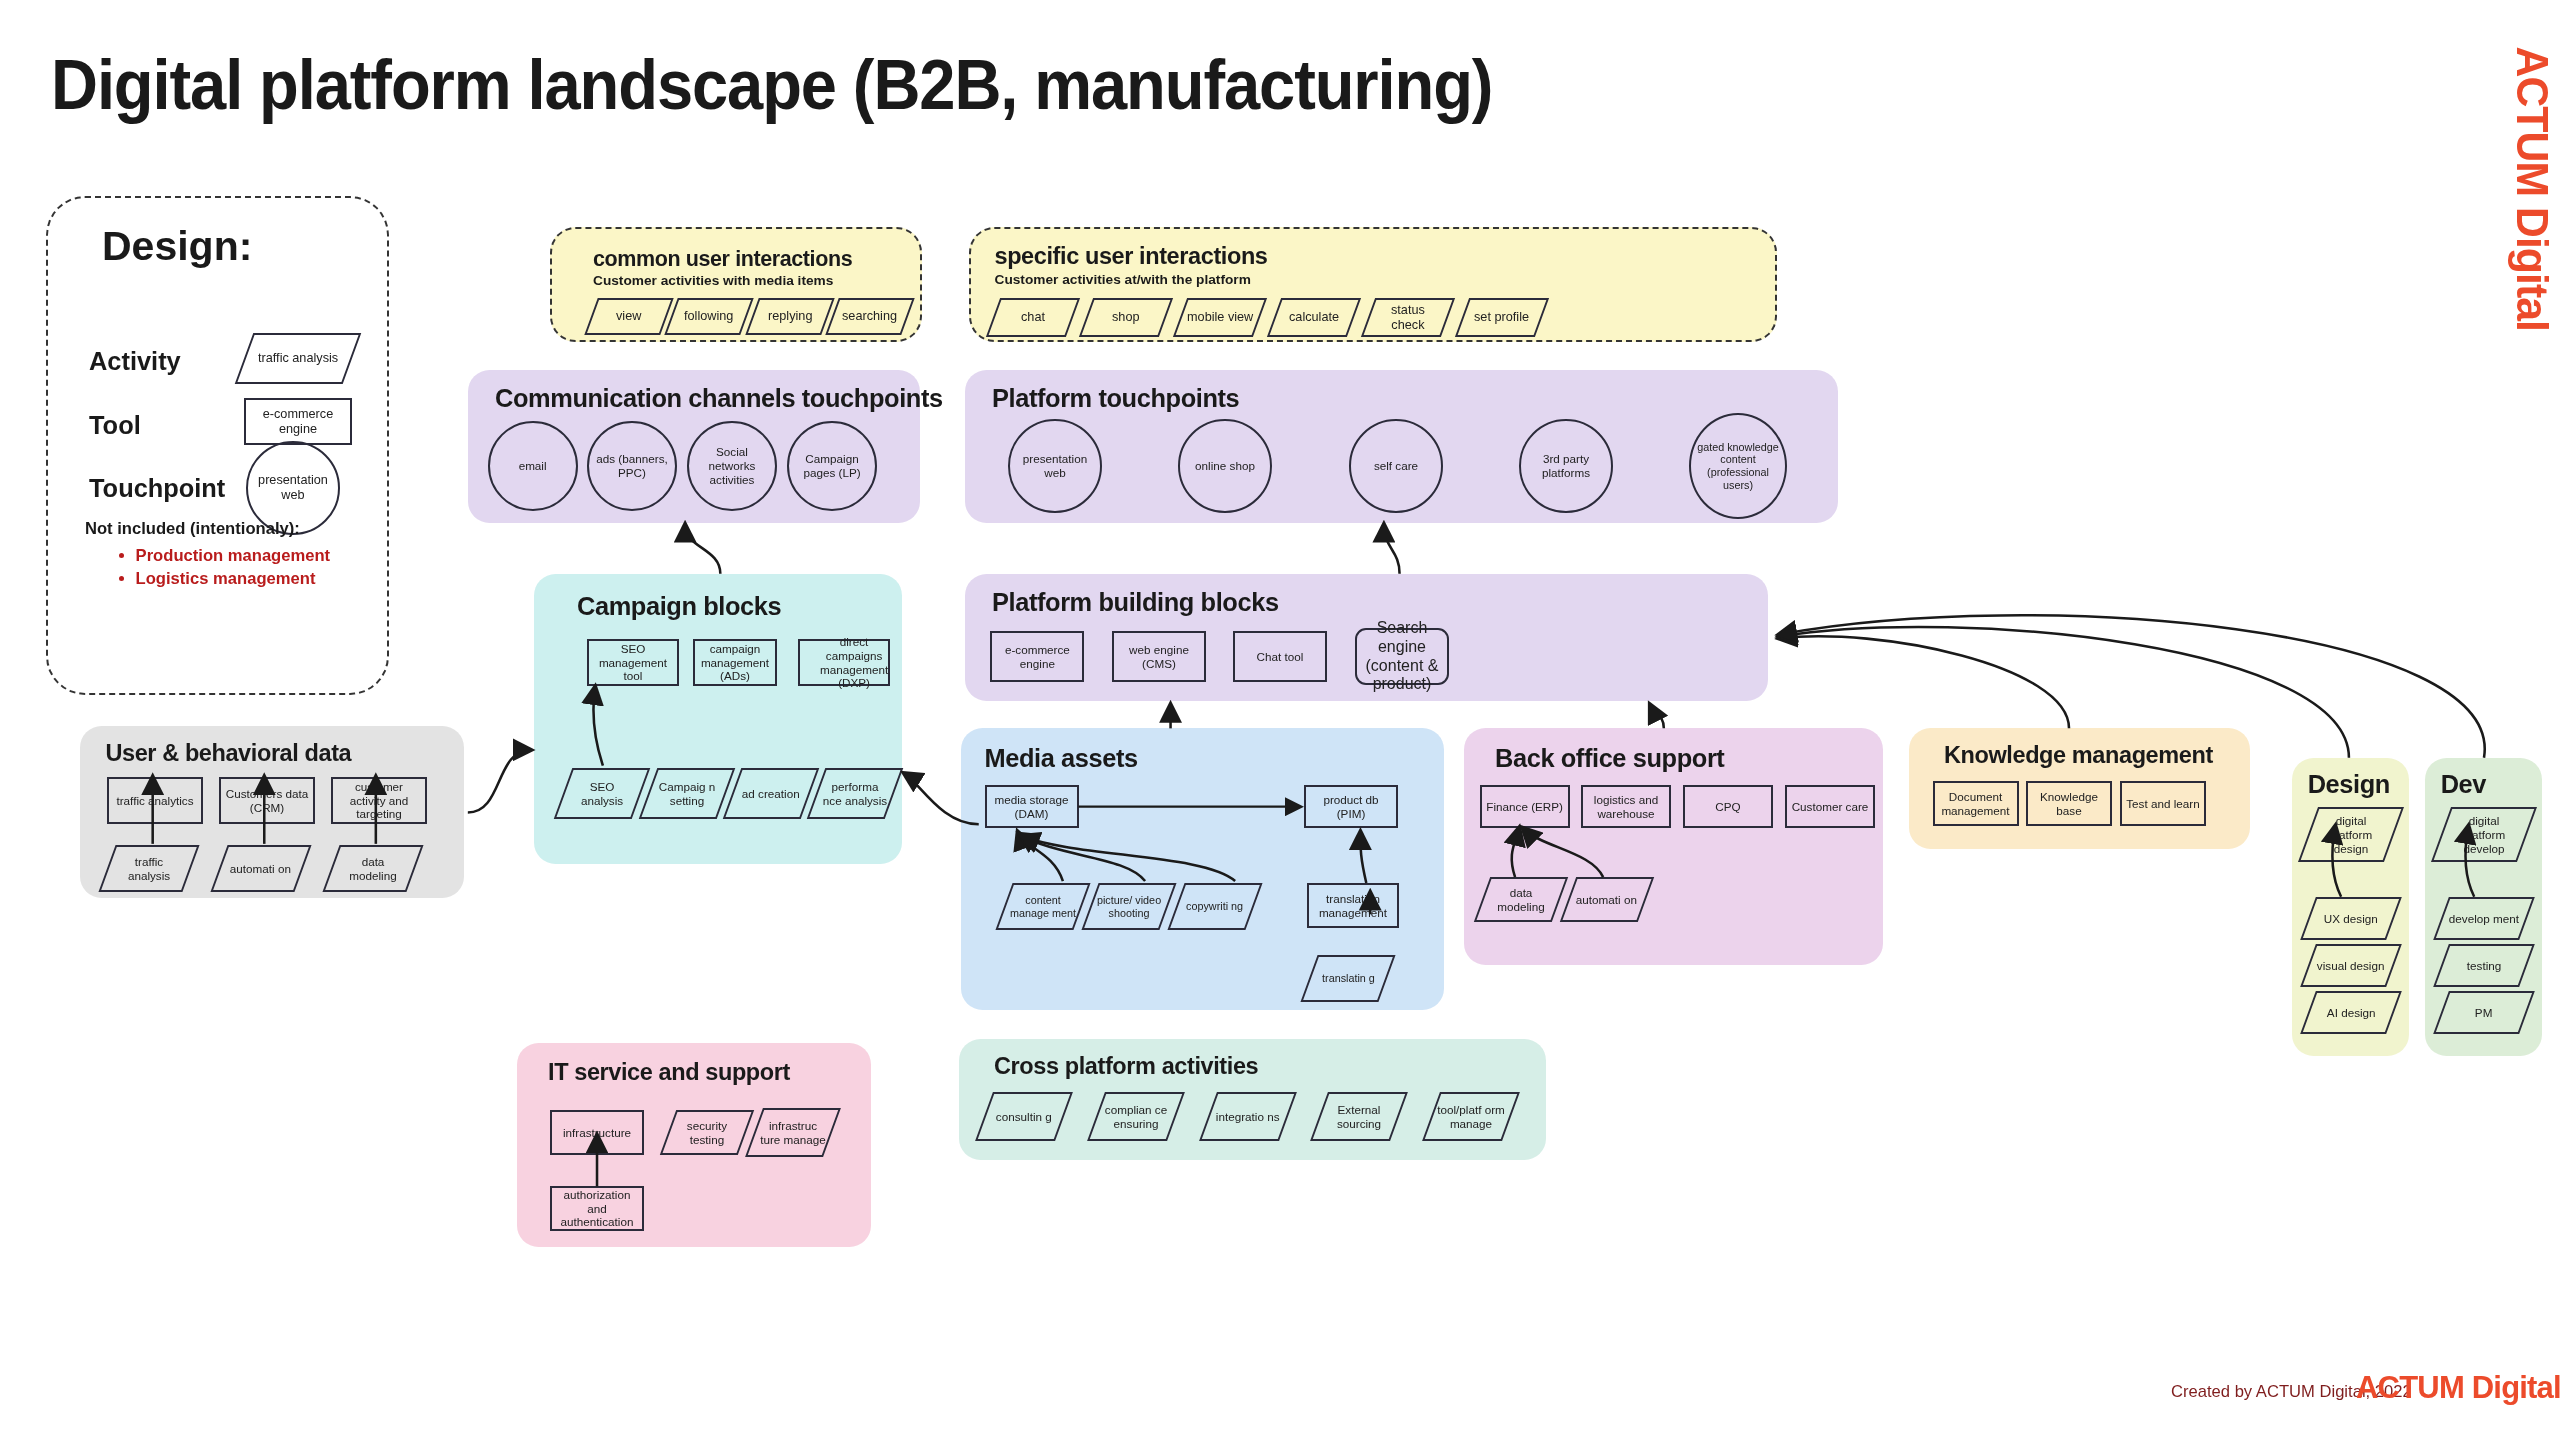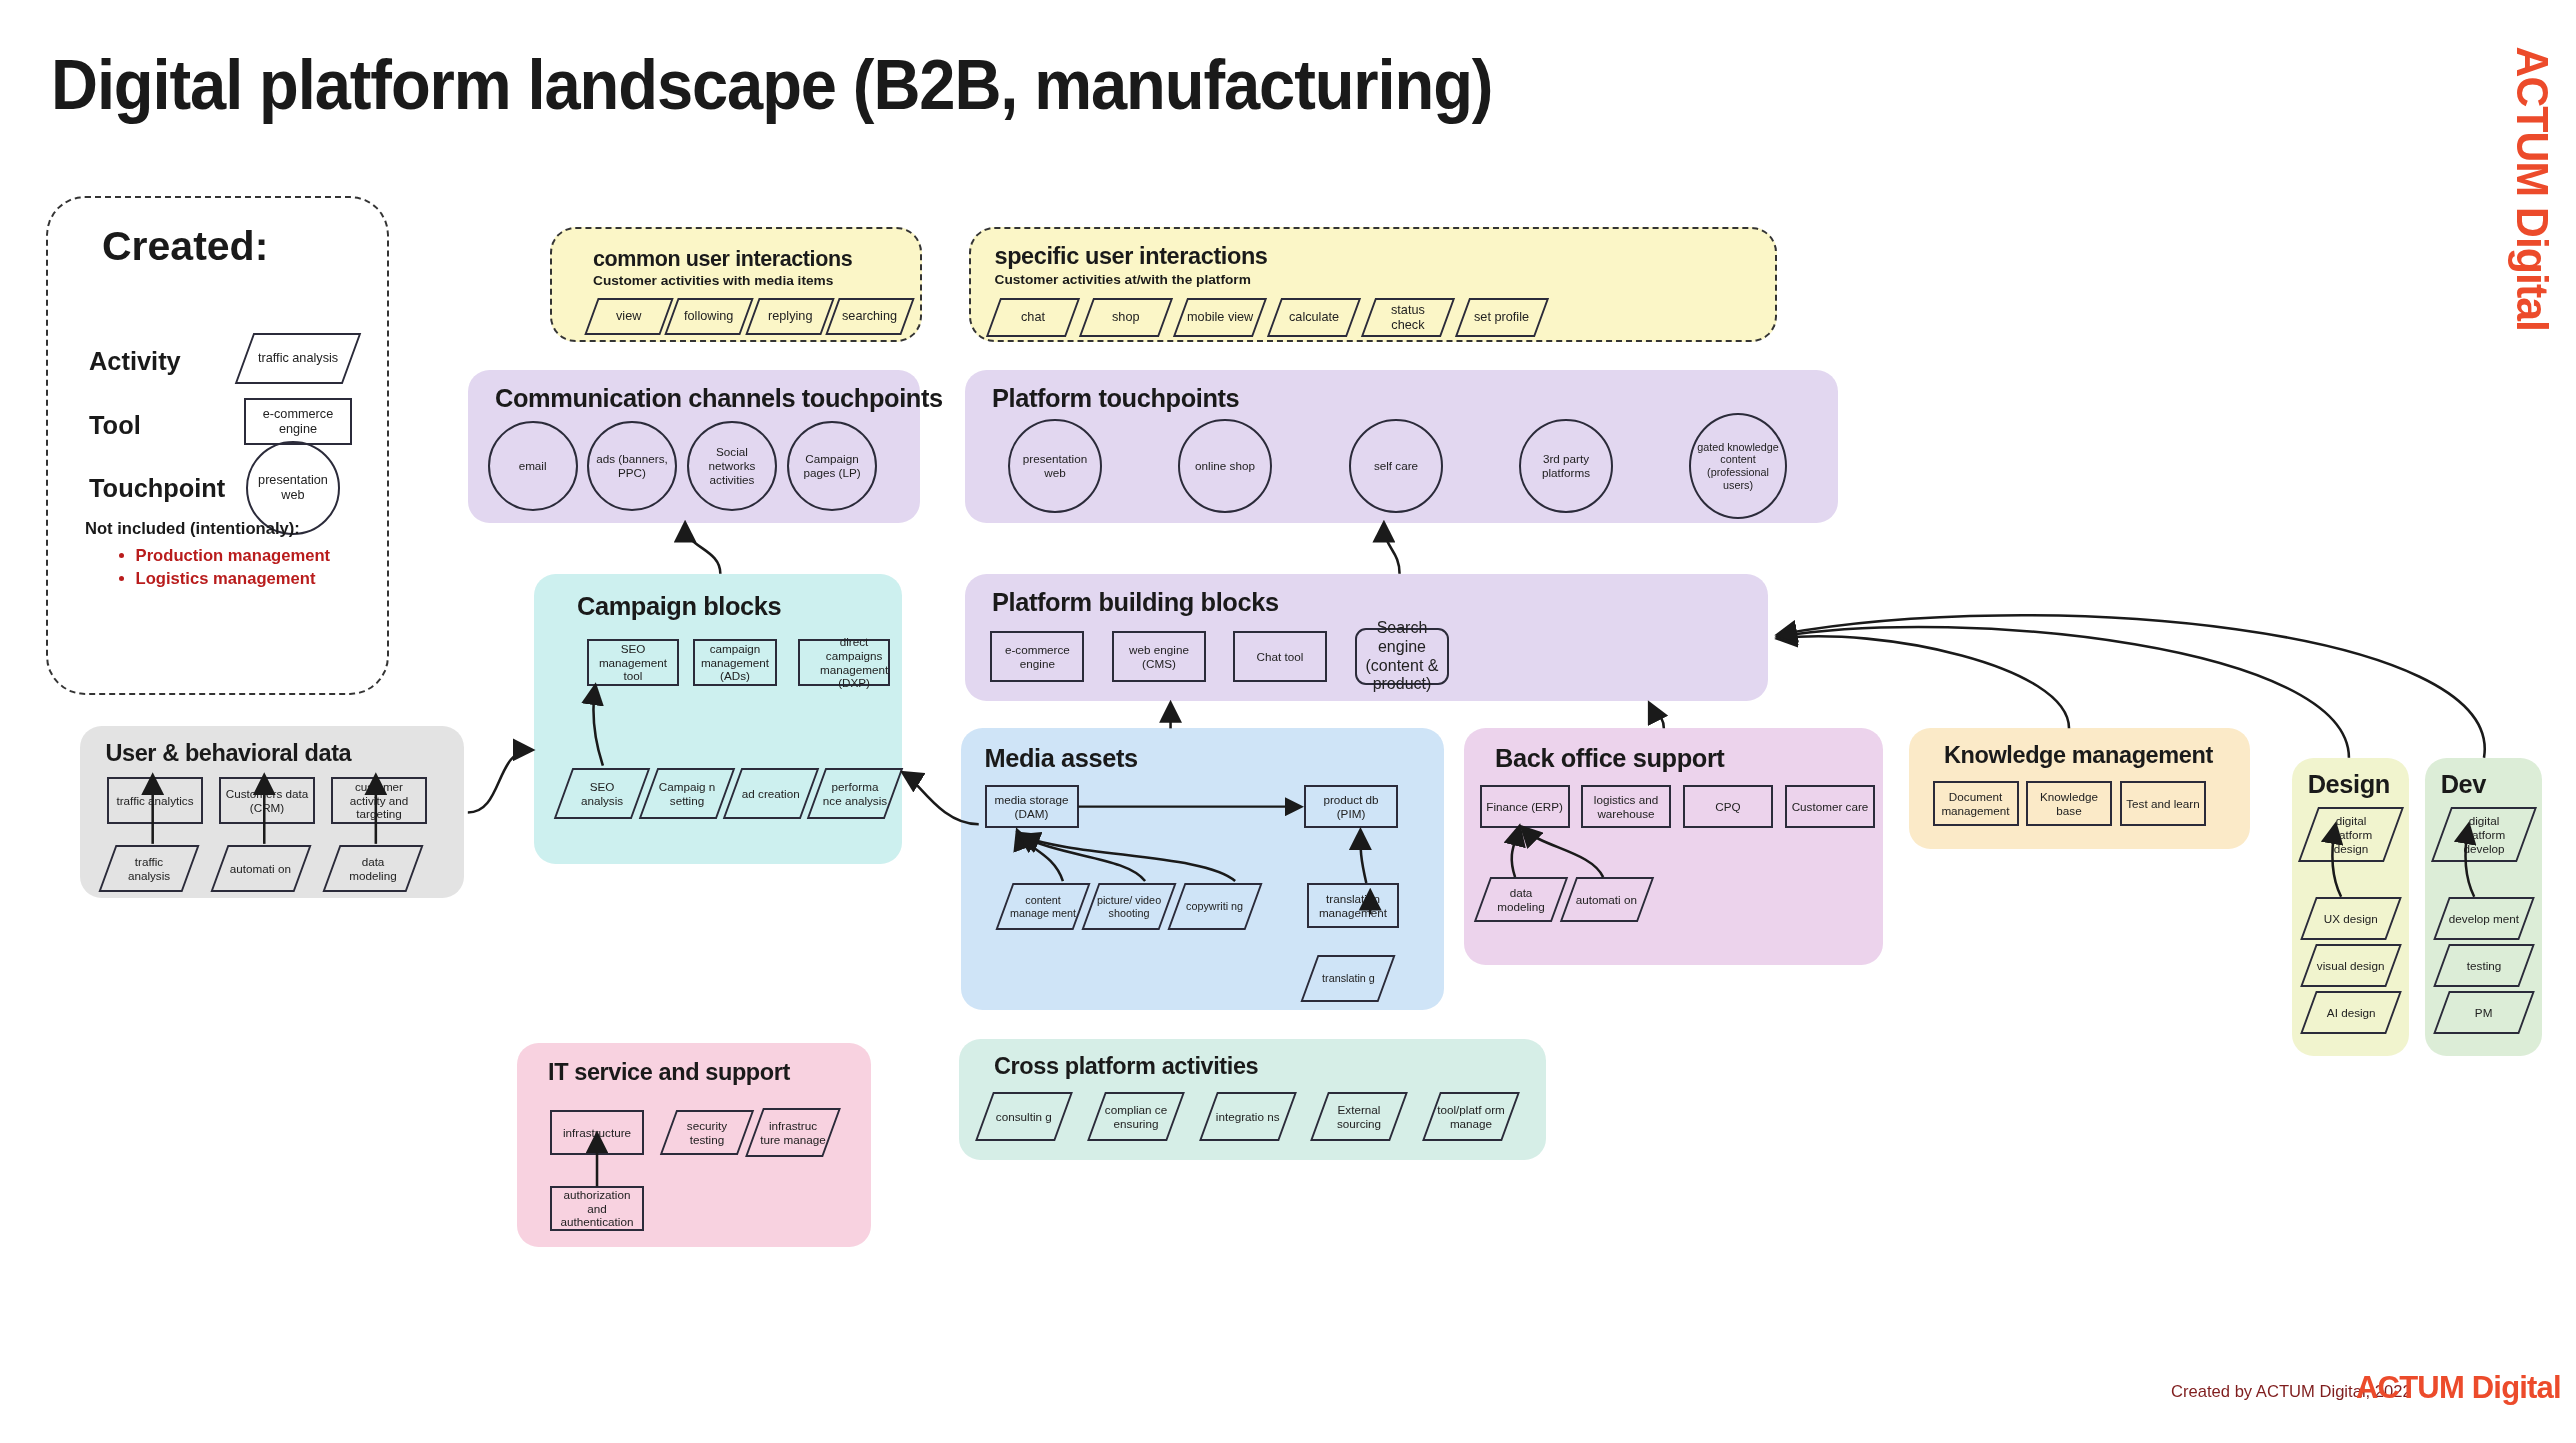--- a/index.html
+++ b/index.html
@@ -103,21 +103,21 @@
 </head>
 <body>
 
 <div id="canvas">
 
   <div class="page-title">Digital platform landscape (B2B, manufacturing)</div>
 
   <div class="brand-vertical">ACTUM Digital</div>
 
   <div class="legend">
-    <div class="legend-title">Created:</div>
+    <div class="legend-title">Design:</div>
 
     <div class="legend-row-label" style="left:41px; top:149px;">Activity</div>
     <div class="node activity" style="left:196px; top:135px; width:108px; height:51px;">
       <span>traffic analysis</span>
     </div>
 
     <div class="legend-row-label" style="left:41px; top:213px;">Tool</div>
     <div class="node tool" style="left:196px; top:200px; width:108px; height:47px;">
       <span>e-commerce engine</span>
     </div>

